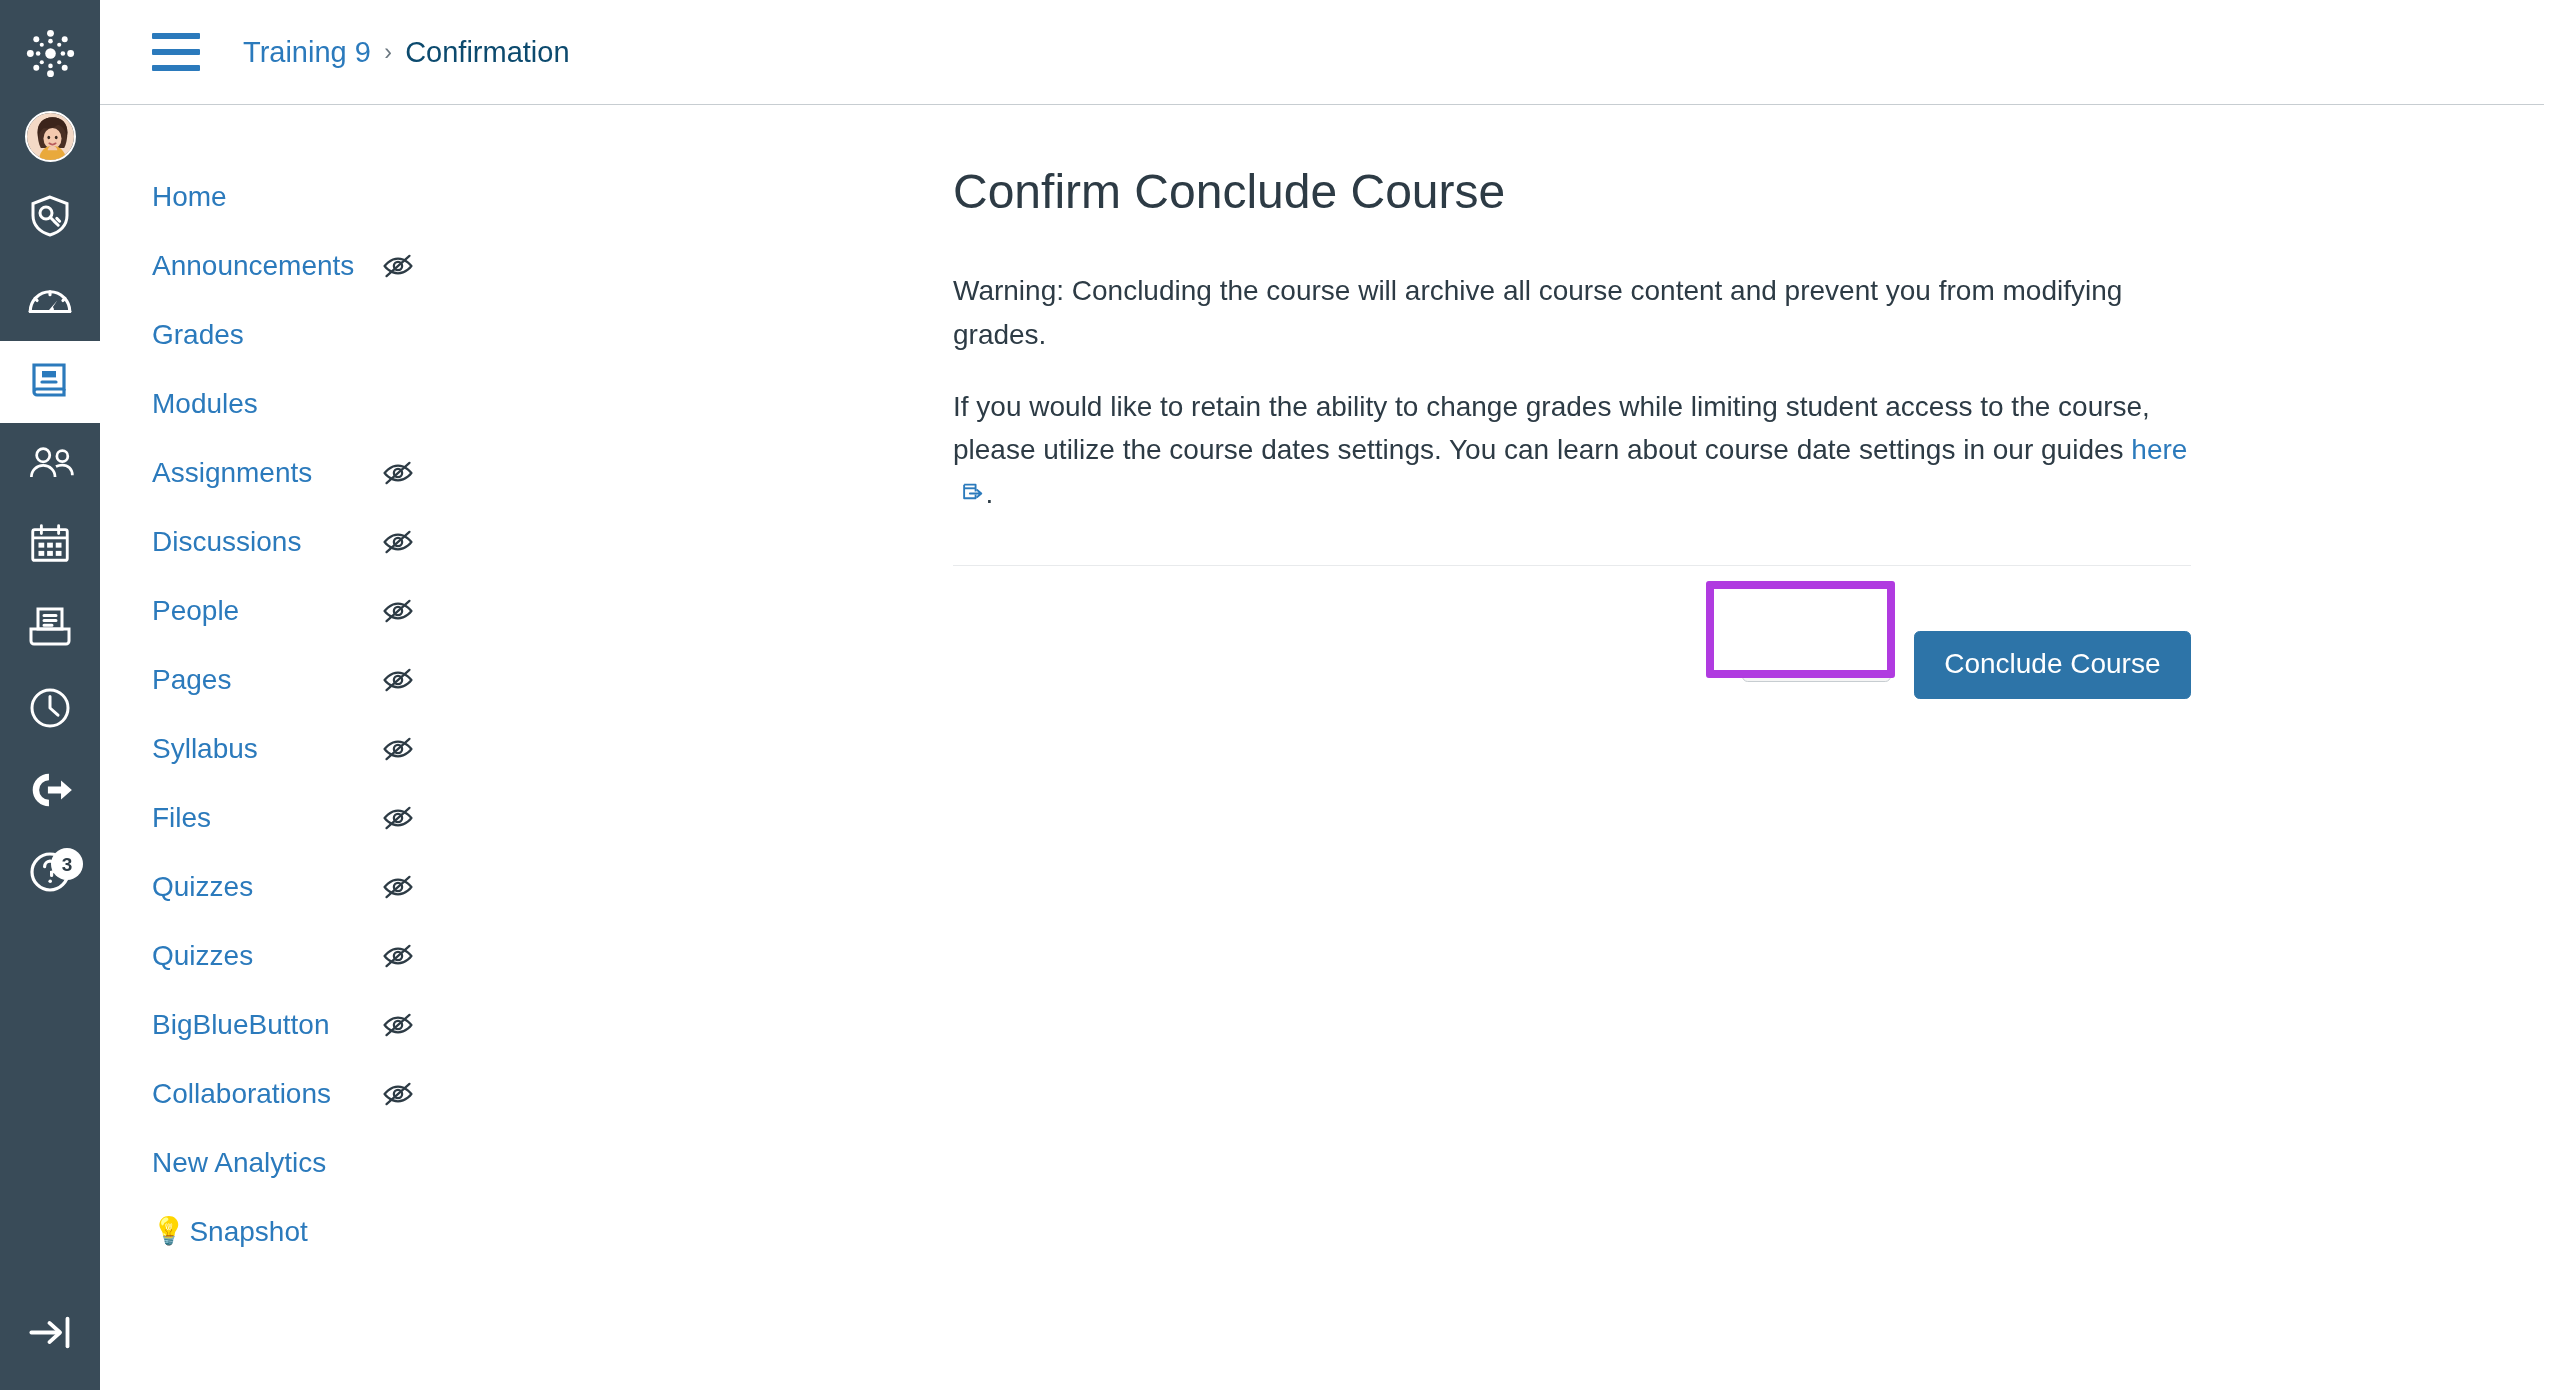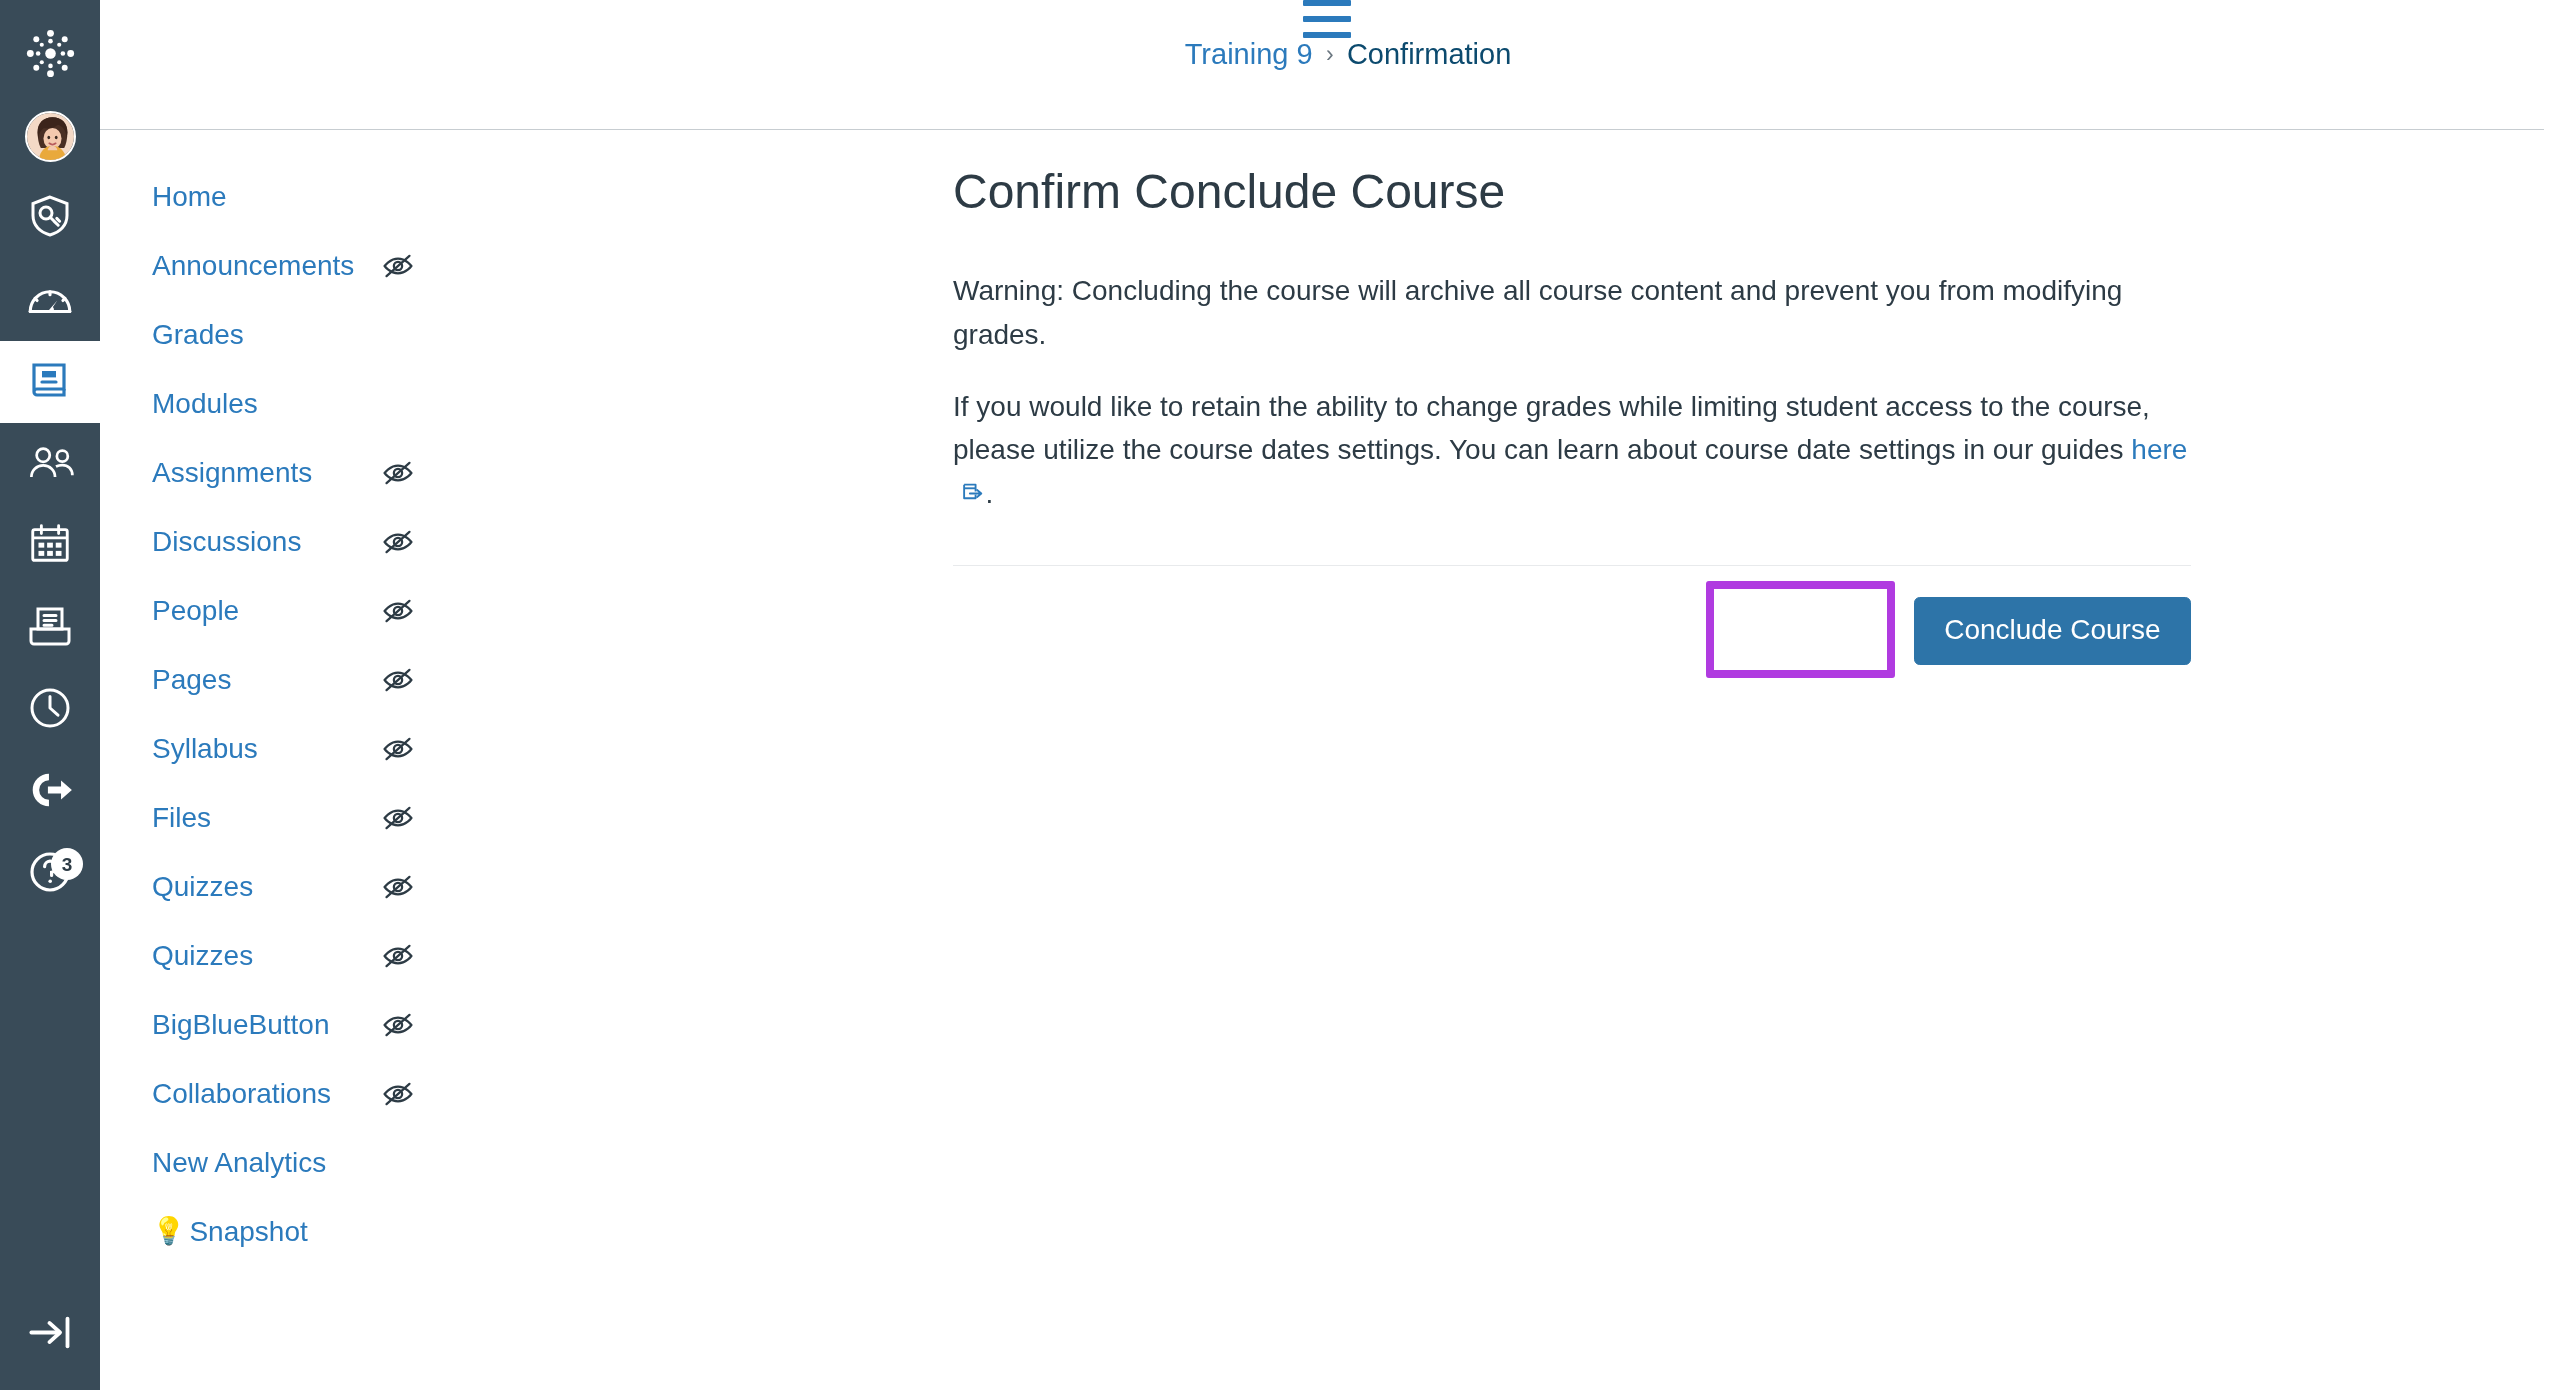--- a/index.html
+++ b/index.html
@@ -62,24 +62,23 @@
 
   
   #header {
     position: absolute;
     left: 100px; top: 0;
     width: 2444px; height: 128px;
   }
   #header-inner {
     display: flex;
     align-items: center;
-    height: 130px;
+    height: 105px;
     padding-left: 52px;
     border-bottom: 1.9px solid #C7CDD1;
-    flex-direction: column;
   }
   #hamburger {
     width: 48px; height: 38px;
     display: flex;
     flex-direction: column;
     justify-content: space-between;
     cursor: pointer;
     margin-right: 43px;
   }
   #hamburger span {
@@ -213,20 +212,21 @@
     height: 97px;
     border: 8.6px solid #B03BE0;
     background: #ffffff;
     border-radius: 2.9px;
     z-index: 1;
   }
   #conclude-wrap {
     position: relative;
     z-index: 2;
     margin-left: 23px;
+    margin-top: 34px;
   }
 </style>
 </head>
 <body>
 
 <div id="global-nav">
 
   <div class="gnav-item gnav-logo">
     <span>
       <svg width="55" height="55" viewBox="0 0 24 24" fill="#ffffff">

